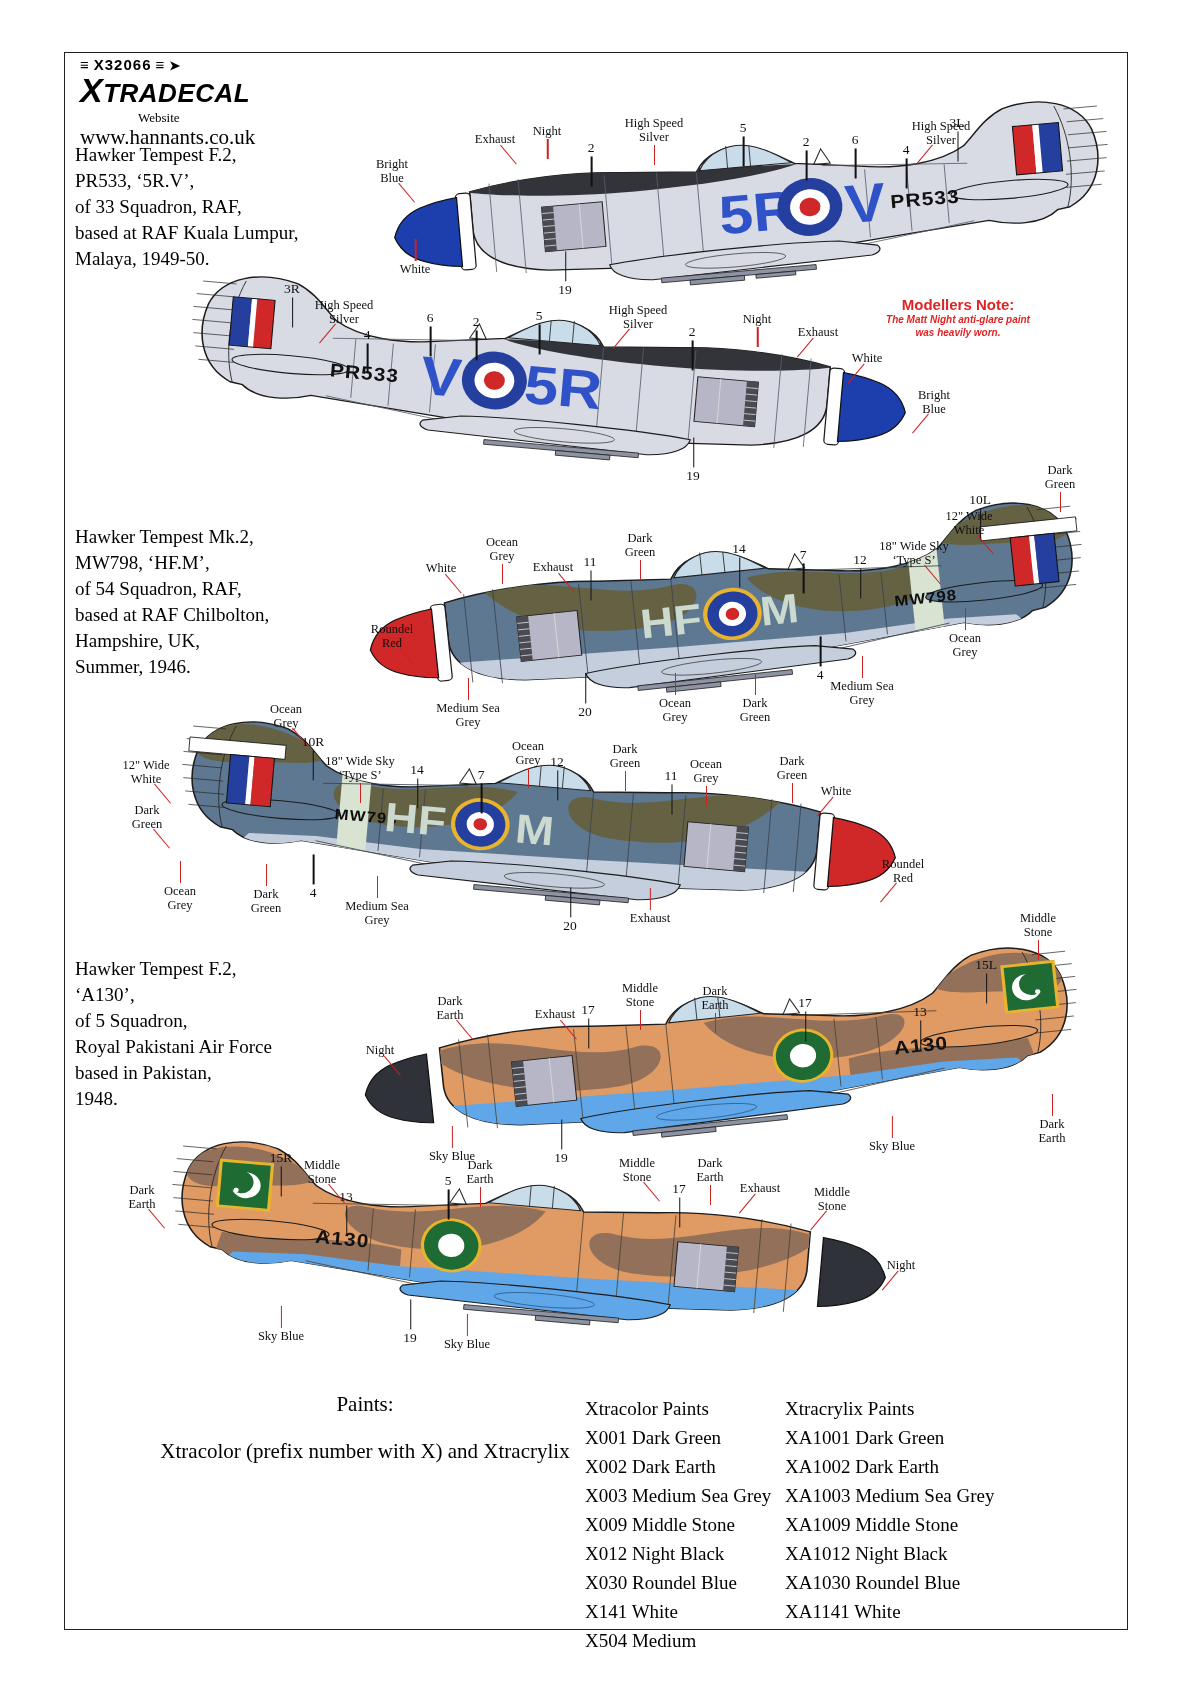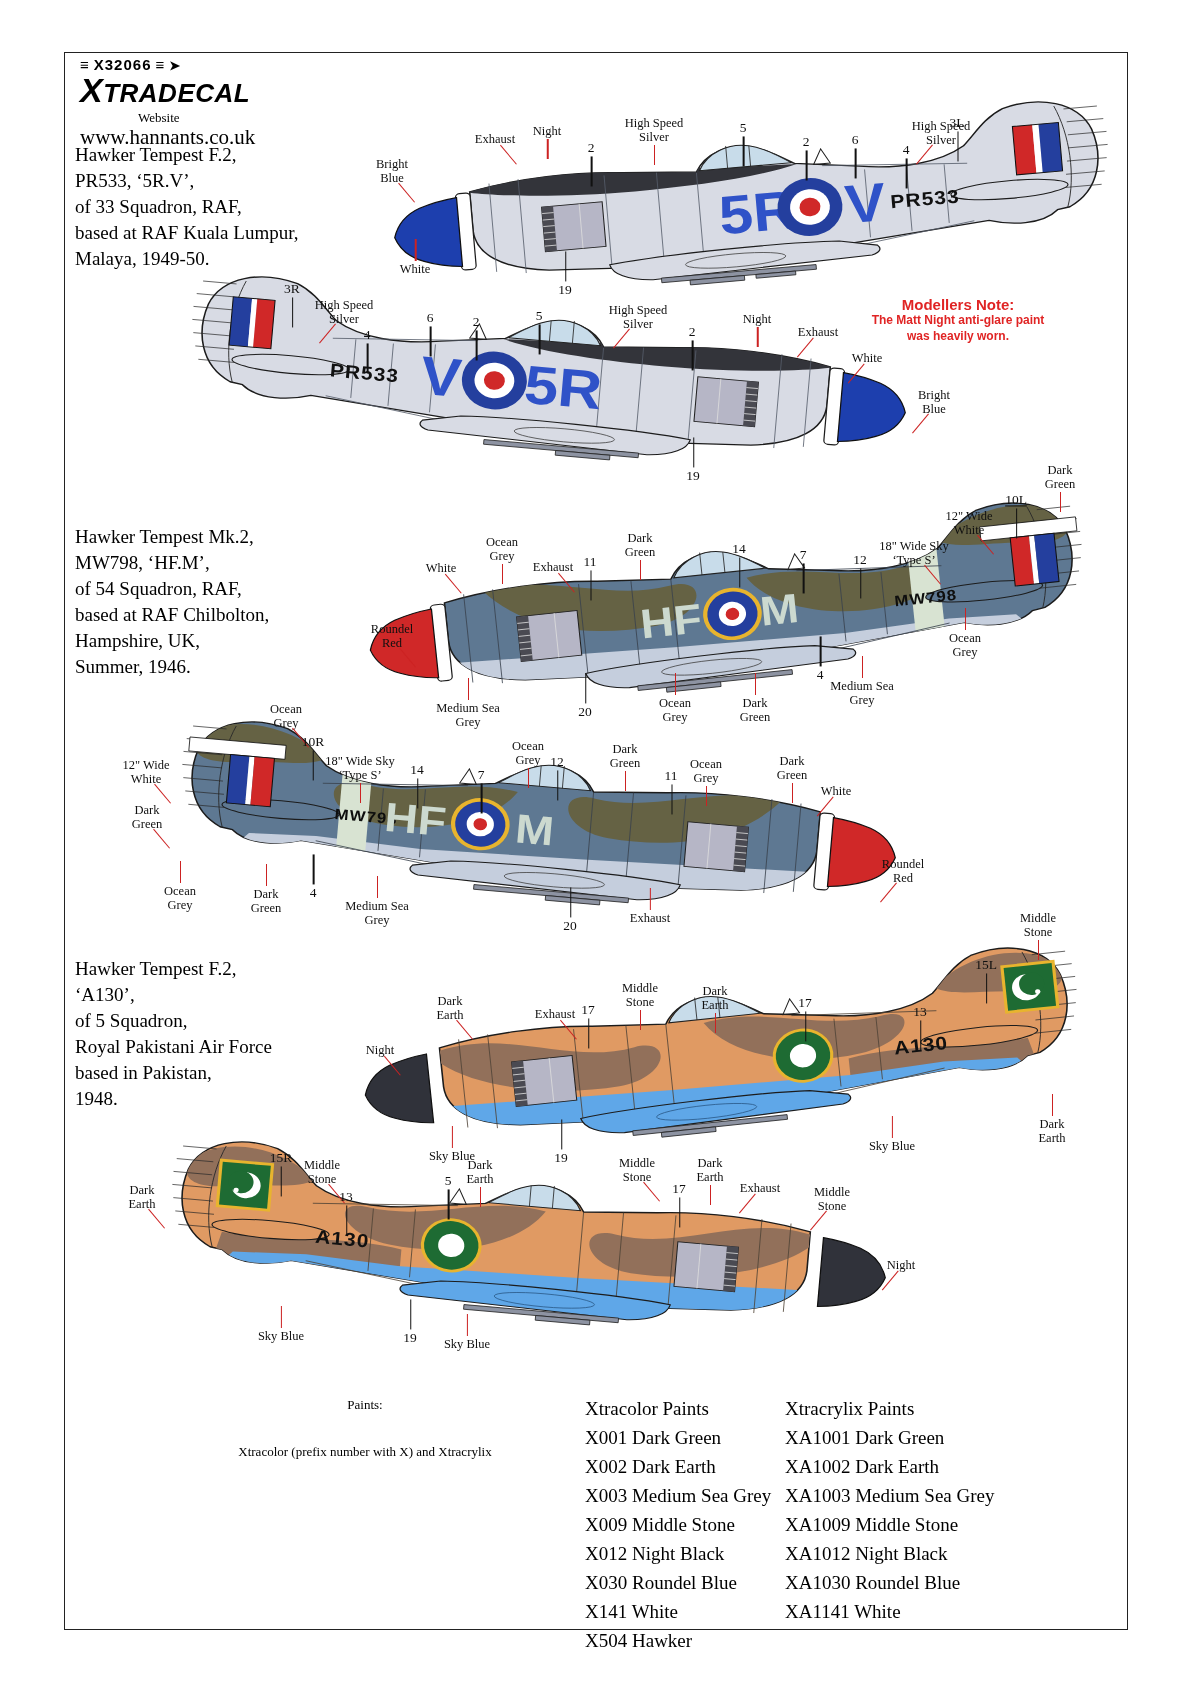--- a/index.html
+++ b/index.html
@@ -15,41 +15,41 @@
   .brand{font:italic 900 26px "Liberation Sans",sans-serif;letter-spacing:.5px;margin-top:-2px;}
   .brand::first-letter{font-size:34px;}
   .site-label{font-size:13px;margin:0 0 0 58px;}
   .site-url{font-size:21px;margin-top:-1px;}
 
   
   .tblock{position:absolute;font-size:19px;line-height:26px;}
   .note{position:absolute;left:842px;top:296px;width:232px;text-align:center;
         font-family:"Liberation Sans",sans-serif;color:#e02424;}
   .note .nt{font-size:15px;font-weight:700;}
-  .note .nb{font-size:12px;font-weight:600;line-height:1.3;}
+  .note .nb{font-size:10px;font-weight:600;line-height:1.3;font-style:italic;}
 
   
   .prof{position:absolute;}
   .plane{position:absolute;z-index:1;}
   .co{position:absolute;transform:translate(-50%,-50%);text-align:center;z-index:3;
       font:12.5px/1.12 "Liberation Serif",serif;color:#101010;white-space:nowrap;}
   .wrap{white-space:normal;}
   .w50{width:50px;text-align:center;} .w54{width:54px;} .w56{width:56px;margin-top:40px;} .w64{width:64px;} .w72{width:72px;margin-top:8px;} .w80{width:80px;}
   .num{font-size:13.5px;}
   .na::after{content:"";position:absolute;left:50%;top:calc(100% + 1px);width:1.2px;height:30px;background:#111;}
   .nu::before{content:"";position:absolute;left:50%;bottom:calc(100% + 1px);width:1.2px;height:30px;background:#111;}
   .ld::after{content:"";position:absolute;left:50%;top:calc(100% + 1px);width:1.3px;height:20px;background:#c22;}
   .lu::before{content:"";position:absolute;left:50%;bottom:calc(100% + 1px);width:1.3px;height:22px;background:#c22;}
   .ldr::after{content:"";position:absolute;left:62%;top:92%;width:1.3px;height:25px;background:#c22;
               transform:rotate(-40deg);transform-origin:top center;}
   .ldl::after{content:"";position:absolute;left:38%;top:92%;width:1.3px;height:25px;background:#c22;
               transform:rotate(40deg);transform-origin:top center;}
 
   
-  .paints-intro{position:absolute;left:85px;top:1392px;width:560px;text-align:center;font-size:13px;line-height:25px;}
+  .paints-intro{position:absolute;left:85px;top:1392px;width:560px;text-align:center;font-size:21px;line-height:25px;}
   .paints-intro .ph{margin-bottom:22px;}
   .pcol{position:absolute;font-size:19px;line-height:29px;margin-top:36px;}
   #pcol1{left:585px;top:1358px;}
   #pcol2{left:785px;top:1358px;}
 
   svg text{font-family:"Liberation Sans",sans-serif;}
   .codeTxt{font-weight:700;}
 </style>
 </head>
 <body>
@@ -282,21 +282,21 @@
     <div class="co ldr" style="left:81px;top:83px;">White</div>
     <div class="co wrap w50 ld" style="left:142px;top:64px;">Ocean Grey</div>
     <div class="co ldr" style="left:193px;top:82px;">Exhaust</div>
     <div class="co num na" style="left:230px;top:77px;">11</div>
     <div class="co wrap w50 ld" style="left:280px;top:60px;">Dark Green</div>
     <div class="co num na" style="left:379px;top:64px;">14</div>
     <div class="co num na" style="left:443px;top:70px;">7</div>
     <div class="co num na" style="left:500px;top:75px;">12</div>
     <div class="co wrap w80 ldr" style="left:554px;top:68px;">18" Wide Sky ‘Type S’</div>
     <div class="co wrap w64 ldr" style="left:609px;top:38px;">12" Wide White</div>
-    <div class="co num na" style="left:656px;top:15px;text-decoration:underline;">10L</div>
+    <div class="co num na" style="left:620px;top:15px;">10L</div>
     <div class="co wrap w50 ld" style="left:700px;top:-8px;">Dark Green</div>
     <div class="co wrap w64 lu" style="left:108px;top:230px;">Medium Sea Grey</div>
     <div class="co num nu" style="left:225px;top:227px;">20</div>
     <div class="co wrap w50 lu" style="left:315px;top:225px;">Ocean Grey</div>
     <div class="co wrap w50 lu" style="left:395px;top:225px;">Dark Green</div>
     <div class="co num nu" style="left:460px;top:190px;">4</div>
     <div class="co wrap w64 lu" style="left:502px;top:208px;">Medium Sea Grey</div>
     <div class="co wrap w50 lu" style="left:605px;top:160px;">Ocean Grey</div>
   </div>
 
@@ -511,21 +511,21 @@
 
   <div class="pcol" id="pcol1">
     <div>Xtracolor Paints</div>
     <div>X001 Dark Green</div>
     <div>X002 Dark Earth</div>
     <div>X003 Medium Sea Grey</div>
     <div>X009 Middle Stone</div>
     <div>X012 Night Black</div>
     <div>X030 Roundel Blue</div>
     <div>X141 White</div>
-    <div>X504 Hawker</div>
+    <div>X504 Medium</div>
   </div>
 
   <div class="pcol" id="pcol2">
     <div>Xtracrylix Paints</div>
     <div>XA1001 Dark Green</div>
     <div>XA1002 Dark Earth</div>
     <div>XA1003 Medium Sea Grey</div>
     <div>XA1009 Middle Stone</div>
     <div>XA1012 Night Black</div>
     <div>XA1030 Roundel Blue</div>

